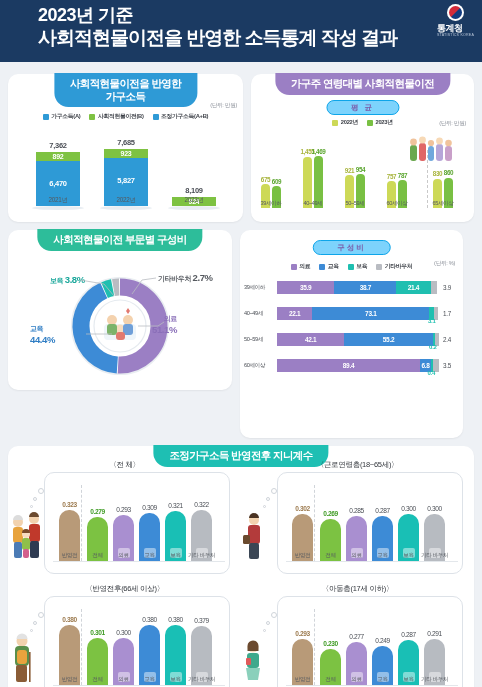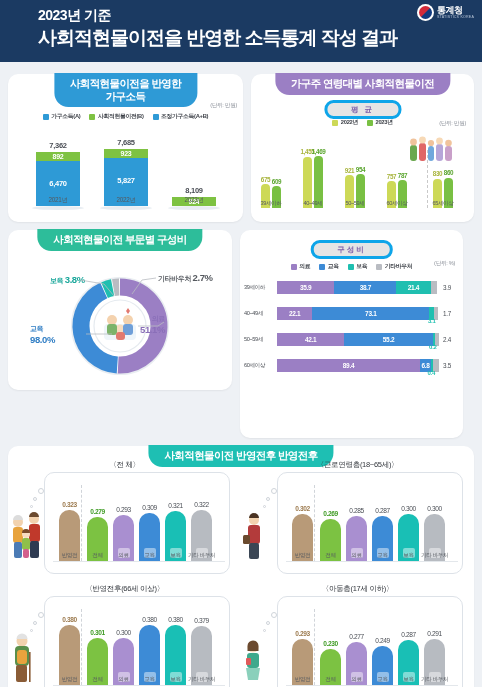--- a/index.html
+++ b/index.html
@@ -12,28 +12,28 @@
   }
 
   
   .header {
     width: 482px; height: 62px;
     background: #1b3a62;
     position: relative;
     padding: 7px 0 0 38px;
   }
   .header .line1 {
-    color: #ffffff; font-size: 14px; font-weight: bold;
+    color: #ffffff; font-size: 18px; font-weight: bold;
     letter-spacing: -0.5px; line-height: 17px;
   }
   .header .line2 {
     color: #ffffff; font-size: 19px; font-weight: bold;
     letter-spacing: -1px; line-height: 25px; margin-top: 1px;
   }
-  .logo { position: absolute; right: 8px; top: 4px; display: flex; align-items: center; gap: 3px; }
+  .logo { position: absolute; right: 8px; top: 4px; display: flex; align-items: center; gap: 3px; flex-direction: column; }
   .logo-mark {
     width: 17px; height: 17px; border-radius: 50%;
     background: #ffffff; position: relative; overflow: hidden;
   }
   .logo-mark::before {
     content: ""; position: absolute; left: 2px; top: 2px;
     width: 13px; height: 13px; border-radius: 50%;
     background: linear-gradient(135deg, #d32a3a 0%, #d32a3a 48%, #123b80 52%, #123b80 100%);
   }
   .logo-text { display: flex; flex-direction: column; line-height: 1; }
@@ -88,24 +88,24 @@
               display: flex; align-items: flex-start; justify-content: center; padding-top: 18px; letter-spacing: -0.3px; }
   .c1-base { position: absolute; bottom: 12px; left: 50%; transform: translateX(-50%);
              width: 52px; height: 4px; border-radius: 50%; background: #e8edf2; }
   .c1-xlabel { position: absolute; bottom: 1px; width: 100%; text-align: center;
                font-size: 6.3px; color: #55595f; letter-spacing: -0.3px; }
 
   
   #card-age { width: 223px; height: 148px; }
   .sub-pill {
     position: absolute; left: 50%; transform: translateX(-50%);
-    border: 3px solid #0ea5e9; border-radius: 9px;
+    border: 1px solid #0ea5e9; border-radius: 9px;
     color: #7a5ba8; font-weight: bold; font-size: 7.5px;
     padding: 1.5px 24px; letter-spacing: 2px;
-    background: #e5e5e5;
+    background: #7dd3fc;
   }
   .c2-plot { position: absolute; left: 4px; top: 56px; width: 215px; height: 92px; }
   .c2-group { position: absolute; bottom: 14px; display: flex; gap: 2px; align-items: flex-end; }
   .c2-bar { width: 9px; border-radius: 4px 4px 0 0; position: relative; }
   .c2-bar.y22 { background: #cdd957; }
   .c2-bar.y23 { background: #79c043; }
   .c2-val { position: absolute; bottom: 100%; left: 50%; transform: translateX(-50%);
             font-size: 6.3px; font-weight: bold; letter-spacing: -0.4px; margin-bottom: 1.5px; white-space: nowrap; }
   .c2-val.y22 { color: #a8b43c; }
   .c2-val.y23 { color: #5aa52e; }
@@ -327,27 +327,27 @@
             <circle cx="52" cy="54" r="5" fill="#f4d2ae"></circle>
             <circle cx="68" cy="54" r="5" fill="#f4d2ae"></circle>
             <circle cx="60" cy="63" r="4.5" fill="#f7dcc0"></circle>
             <rect x="47" y="58" width="10" height="11" rx="3" fill="#7cb36a"></rect>
             <rect x="63" y="58" width="10" height="11" rx="3" fill="#6f9fd8"></rect>
             <rect x="56" y="66" width="9" height="8" rx="3" fill="#e2796f"></rect>
             <path d="M66 45 l2 -3 l2 3 l-2 3 z" fill="#e2796f"></path>
           </g>
         </svg>
       </div>
-      <div class="donut-label" style="left:132px; top:84px; color:#8a6fb8;text-align:right;">
+      <div class="donut-label" style="left:144px; top:84px; color:#8a6fb8;text-align:right;">
         <span>의료</span><br>
         <span class="big">51.1%</span>
       </div>
       <div class="donut-label" style="left:22px; top:94px; color:#2f7dc4; text-align:left;">
         <span>교육</span><br>
-        <span class="big">98.0%</span>
+        <span class="big">44.4%</span>
       </div>
       <div class="donut-label" style="left:42px; top:44px; color:#1aa79b;">
         <span>보육</span>
         <span class="big">3.8%</span>
       </div>
       <div class="donut-label" style="left:150px; top:42px; color:#55595f;">
         <span>기타바우처</span>
         <span class="big">2.7%</span>
       </div>
       <svg style="position:absolute; left:0; top:0; width:235px; height:160px; pointer-events:none;">
@@ -421,21 +421,21 @@
               <div class="comp-seg etc" style="width:5.6000000000000005px"></div>
             </div>
             <div class="comp-outer">3.5</div>
             <div class="comp-below" style="left:187.23999999999998px">0.4</div>
           </div>
         </div>
     </div>
   </div>
 
   <div class="card" id="card-gini">
-    <div class="pill teal">사회적현물이전 반영전후 반영전후</div>
+    <div class="pill teal">조정가구소득 반영전후 지니계수</div>
     <div id="gini-panels">
         <div class="gini-quad" style="left: 0px; top: 14px;">
           <div class="gini-caption">〈전 체〉</div>
           <div class="gini-person"><svg width="34" height="52" viewBox="0 0 34 52">
               <circle cx="8" cy="12" r="5" fill="#f2d2ae"></circle>
               <path d="M3 10a5 5 0 0110 0z" fill="#dcdcdc"></path>
               <rect x="3" y="17" width="10" height="16" rx="3" fill="#e8a33d"></rect>
               <rect x="4" y="32" width="8" height="16" rx="2" fill="#4b7bb5"></rect>
               <circle cx="24" cy="9" r="5" fill="#f2d2ae"></circle>
               <path d="M19 7a5 5 0 0110 0z" fill="#6b4a2f"></path>

